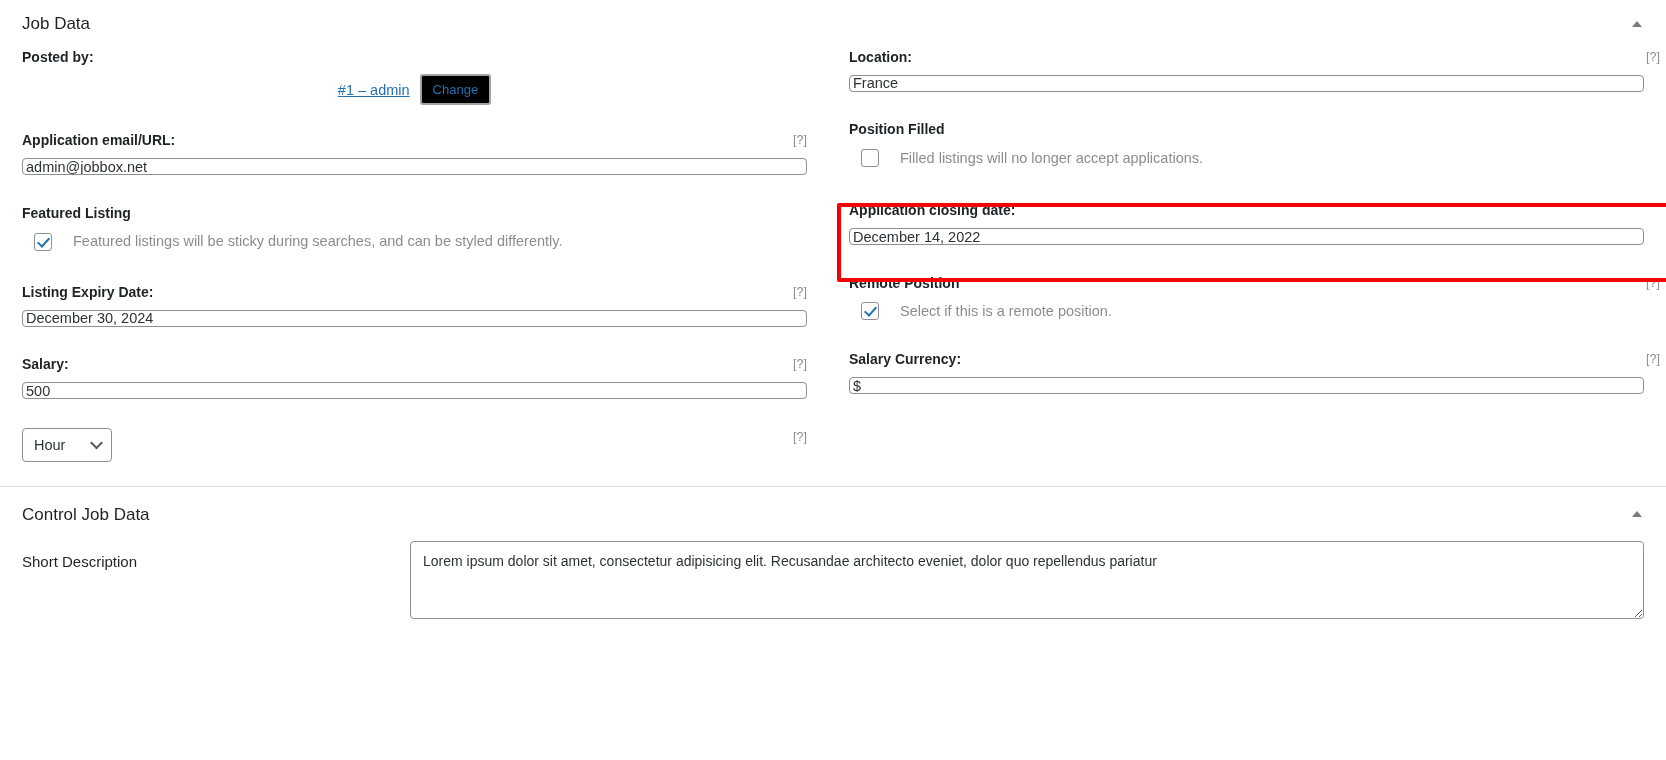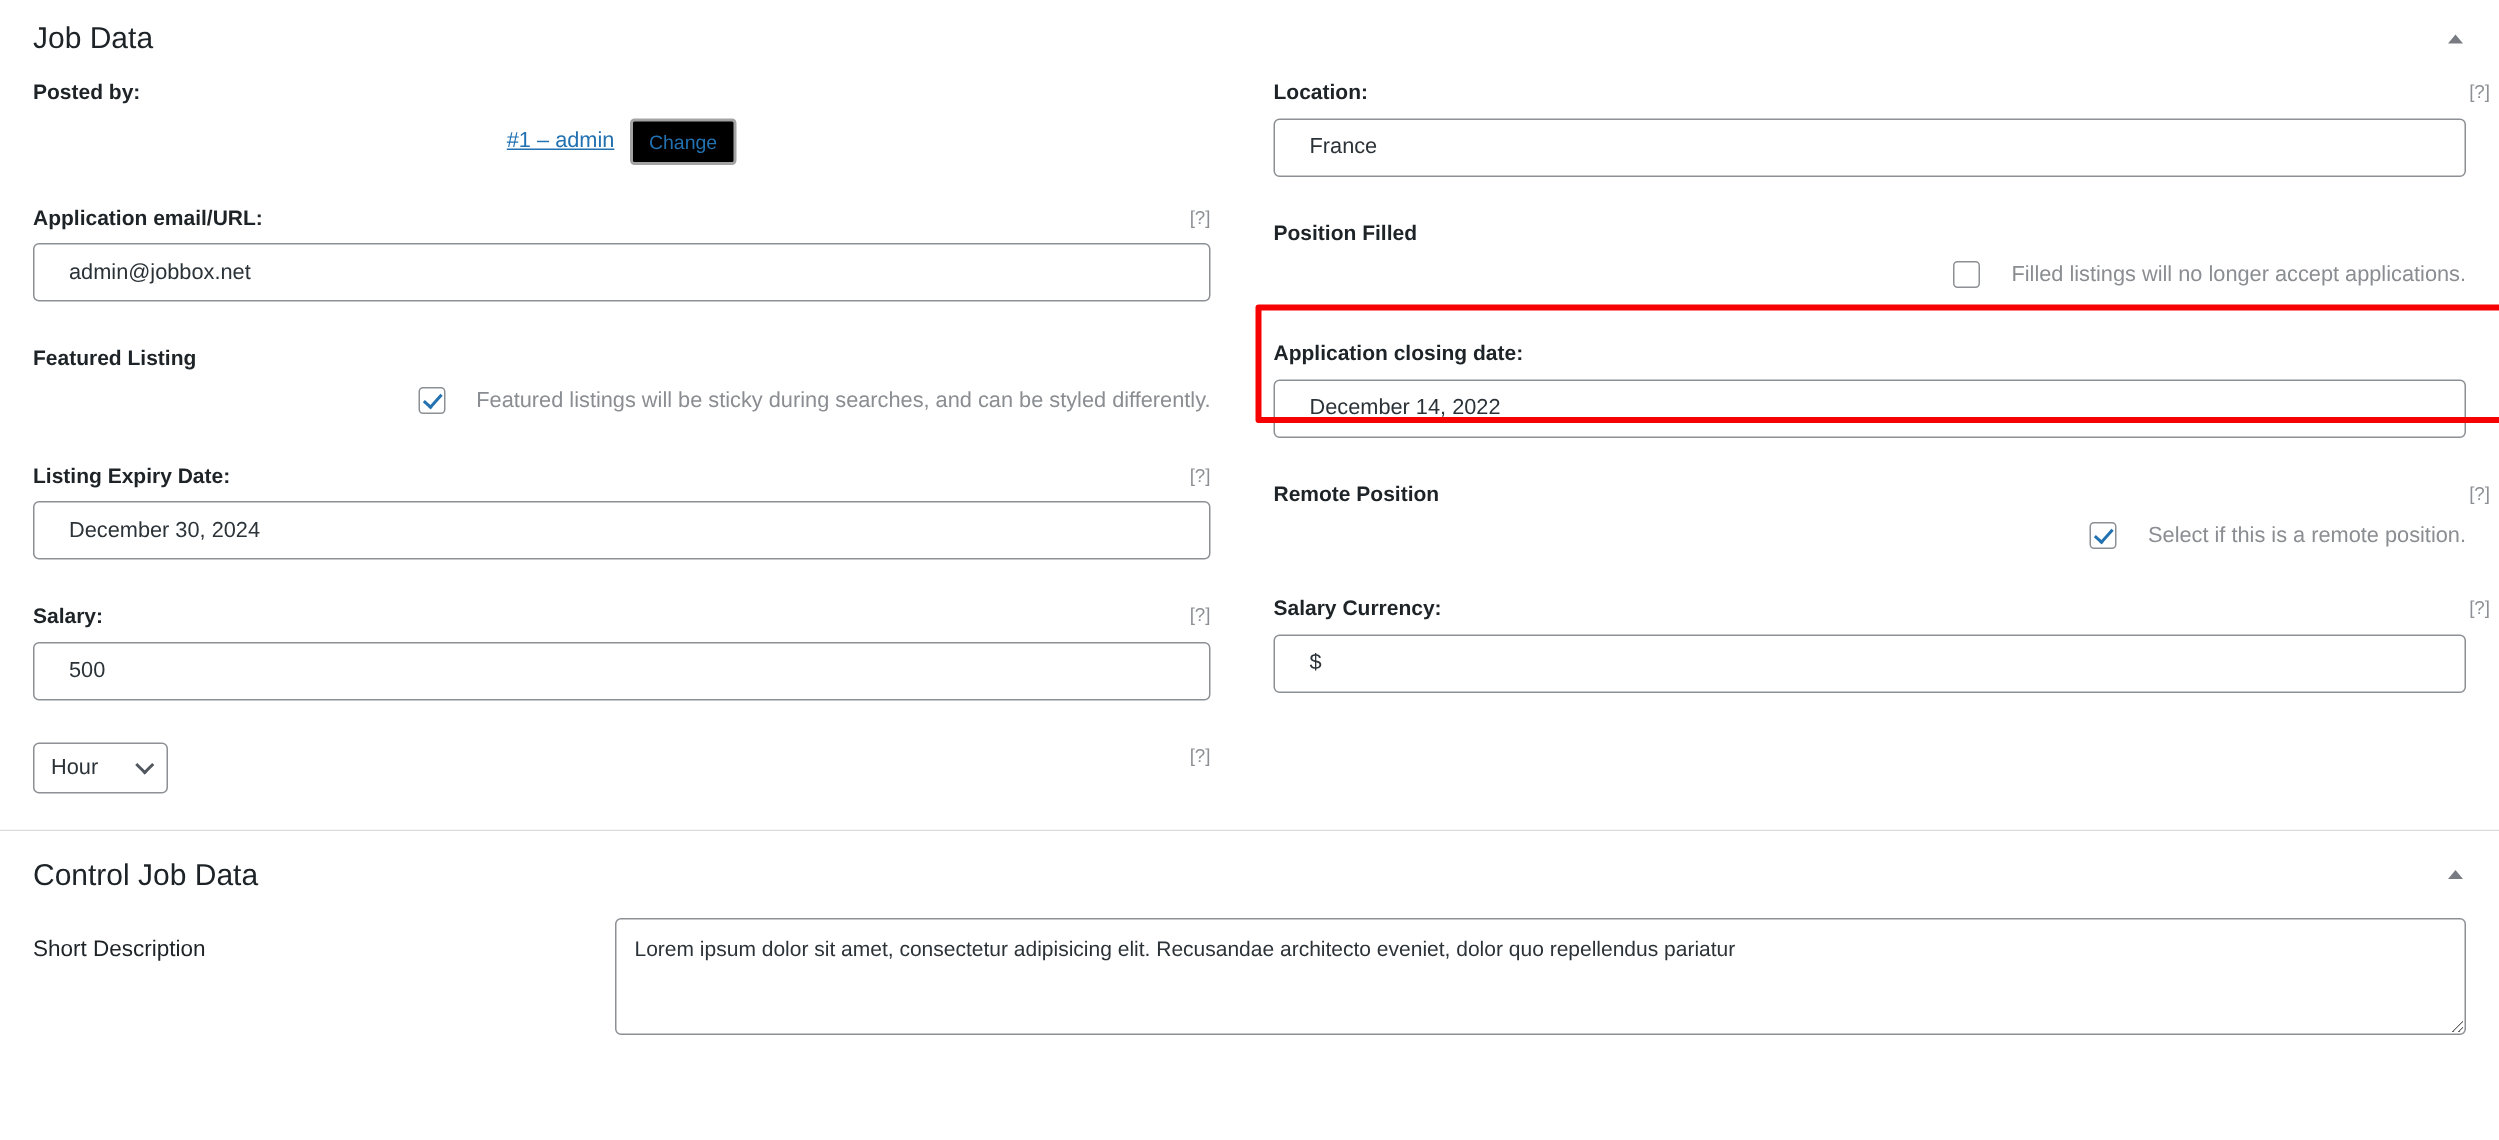--- a/index.html
+++ b/index.html
@@ -19,21 +19,21 @@
 
   
   .panel {
     position: relative;
     width: 100%;
     background: #fff;
   }
   .panel-header {
     position: relative;
     padding: 12px 16px 12px 22px;
-    font-size: 20px;
+    font-size: 17px;
     font-weight: 400;
     color: #1d2327;
     line-height: 1.4;
   }
   .panel-title { display: inline-block; }
   .toggle-indicator {
     position: absolute;
     right: 20px;
     top: 50%;
     transform: translateY(-50%);
@@ -86,22 +86,22 @@
     top: 0;
     font-size: 12.5px;
     color: #8c8f94;
     cursor: help;
     line-height: 1.5;
   }
   .col.right .help-tip { right: -16px; }
 
   .text-input {
     width: 100%;
-    height: 39px;
-    padding: 4px 23px;
+    height: 17px;
+    padding: 4px 3px;
     border: 1px solid #8c8f94;
     border-radius: 4px;
     font-size: 14.5px;
     font-family: "Liberation Sans", sans-serif;
     color: #2c3338;
     background: #fff;
     outline: none;
   }
   .text-input::placeholder { color: #8c8f94; }
 
@@ -131,21 +131,20 @@
     cursor: pointer;
   }
 
   
   .checkbox-row {
     display: flex;
     align-items: center;
     gap: 21px;
     padding-left: 12px;
     min-height: 22px;
-    justify-content: flex-end;
   }
   .cb {
     width: 18px;
     height: 18px;
     flex: 0 0 18px;
     border: 1px solid #8c8f94;
     border-radius: 3px;
     background: #fff;
     position: relative;
     cursor: pointer;

